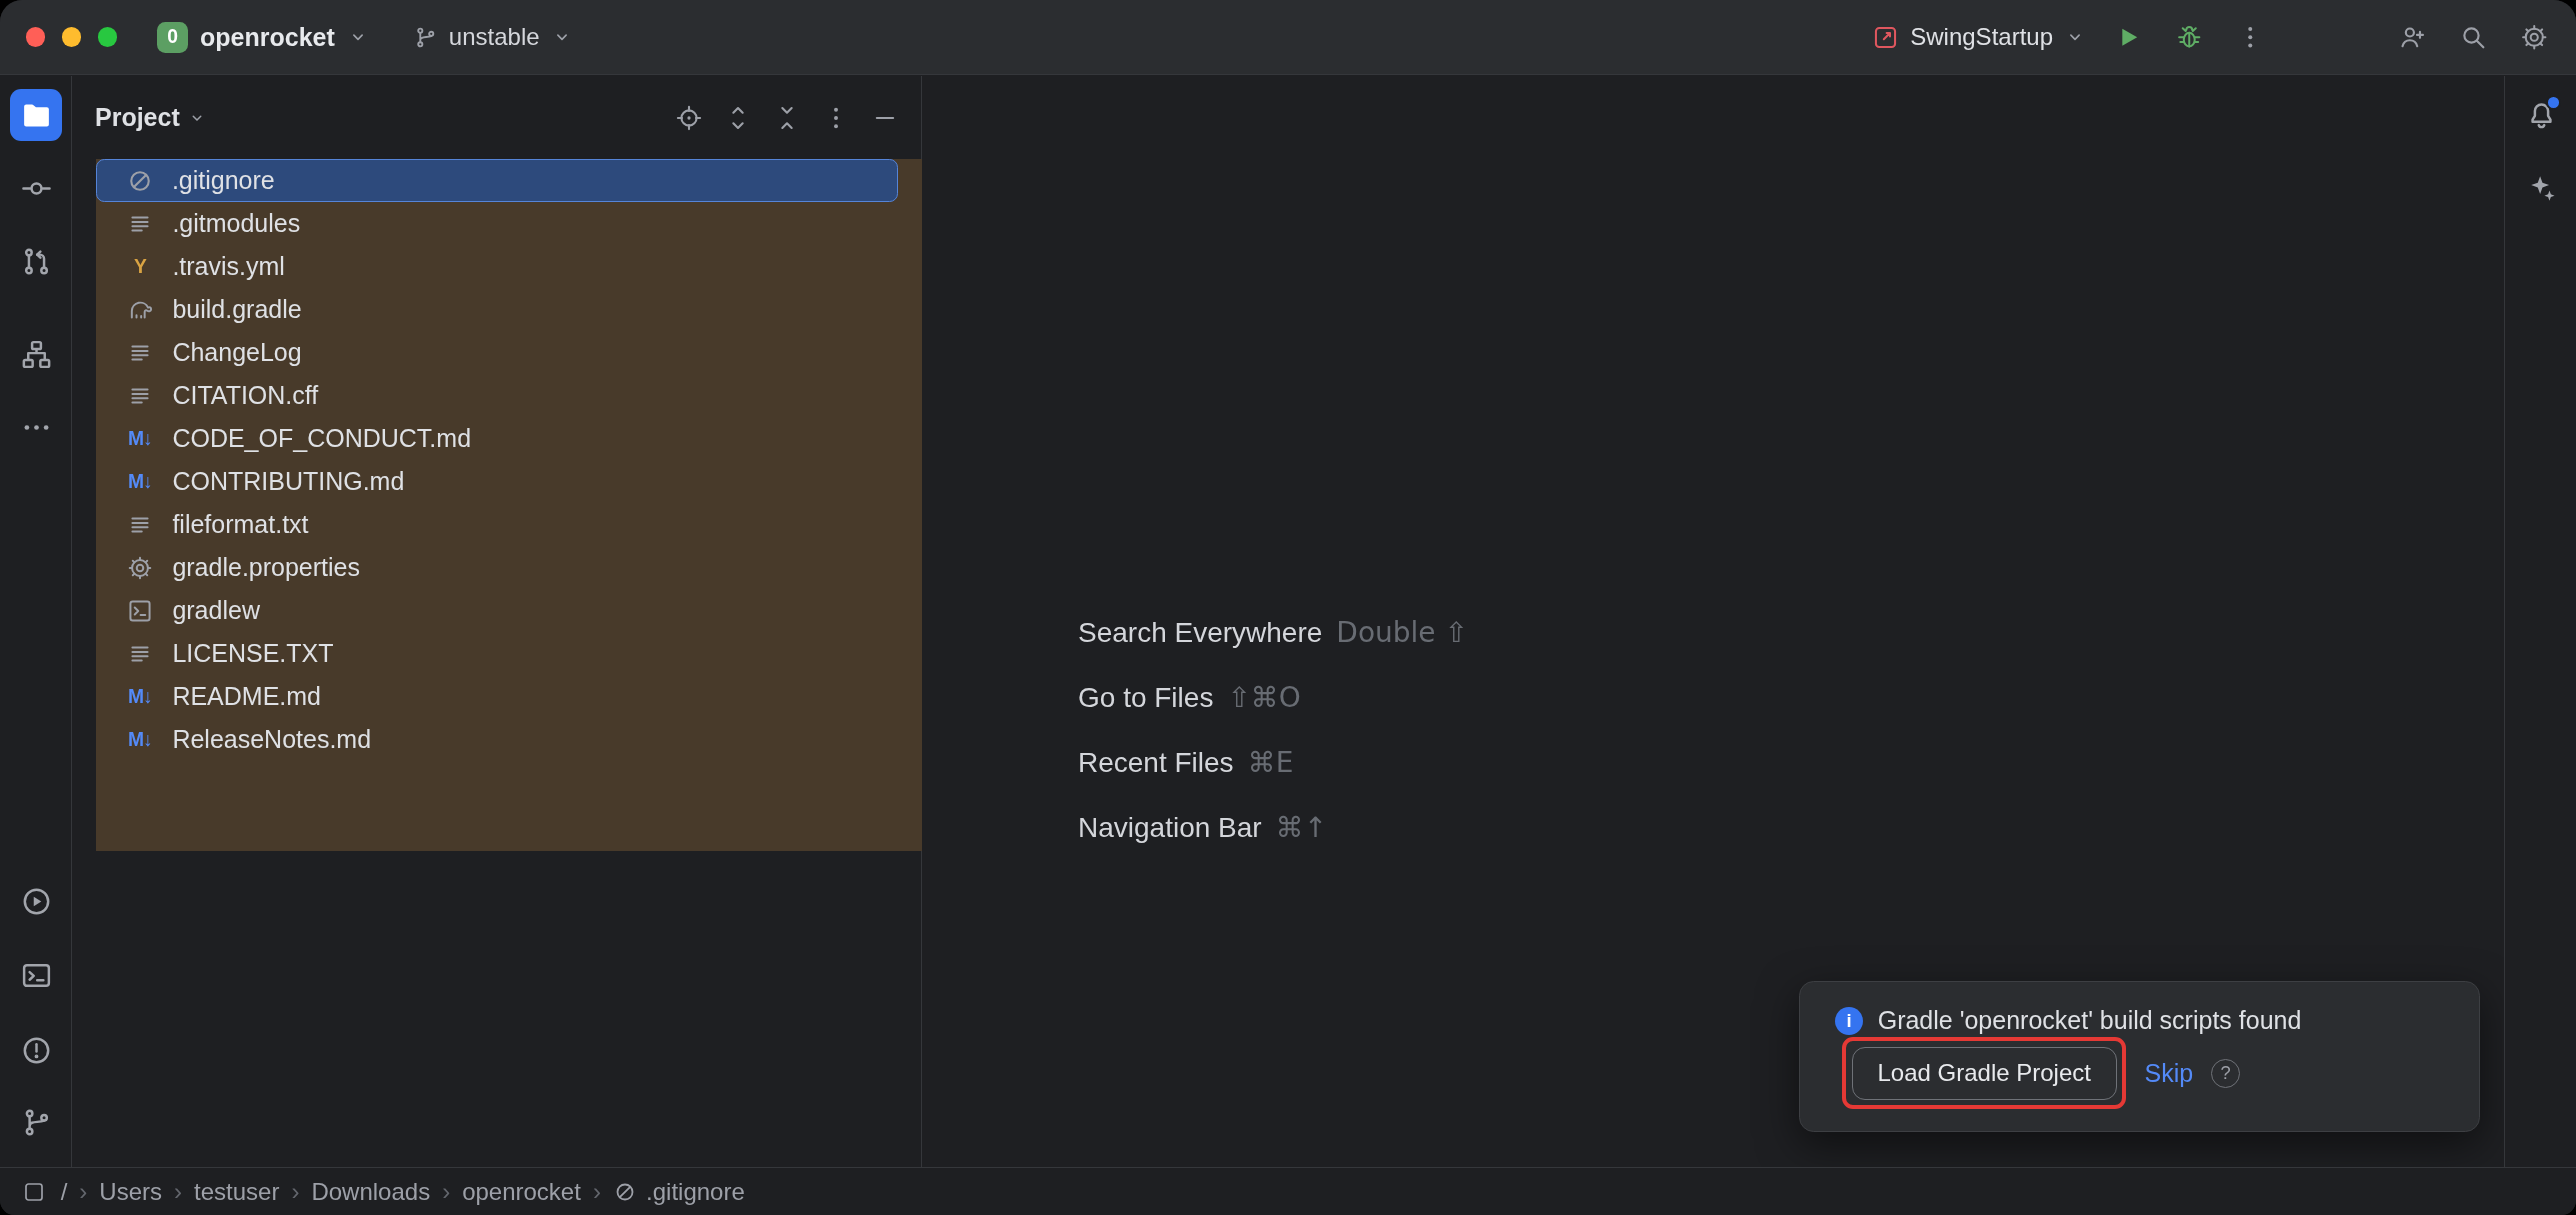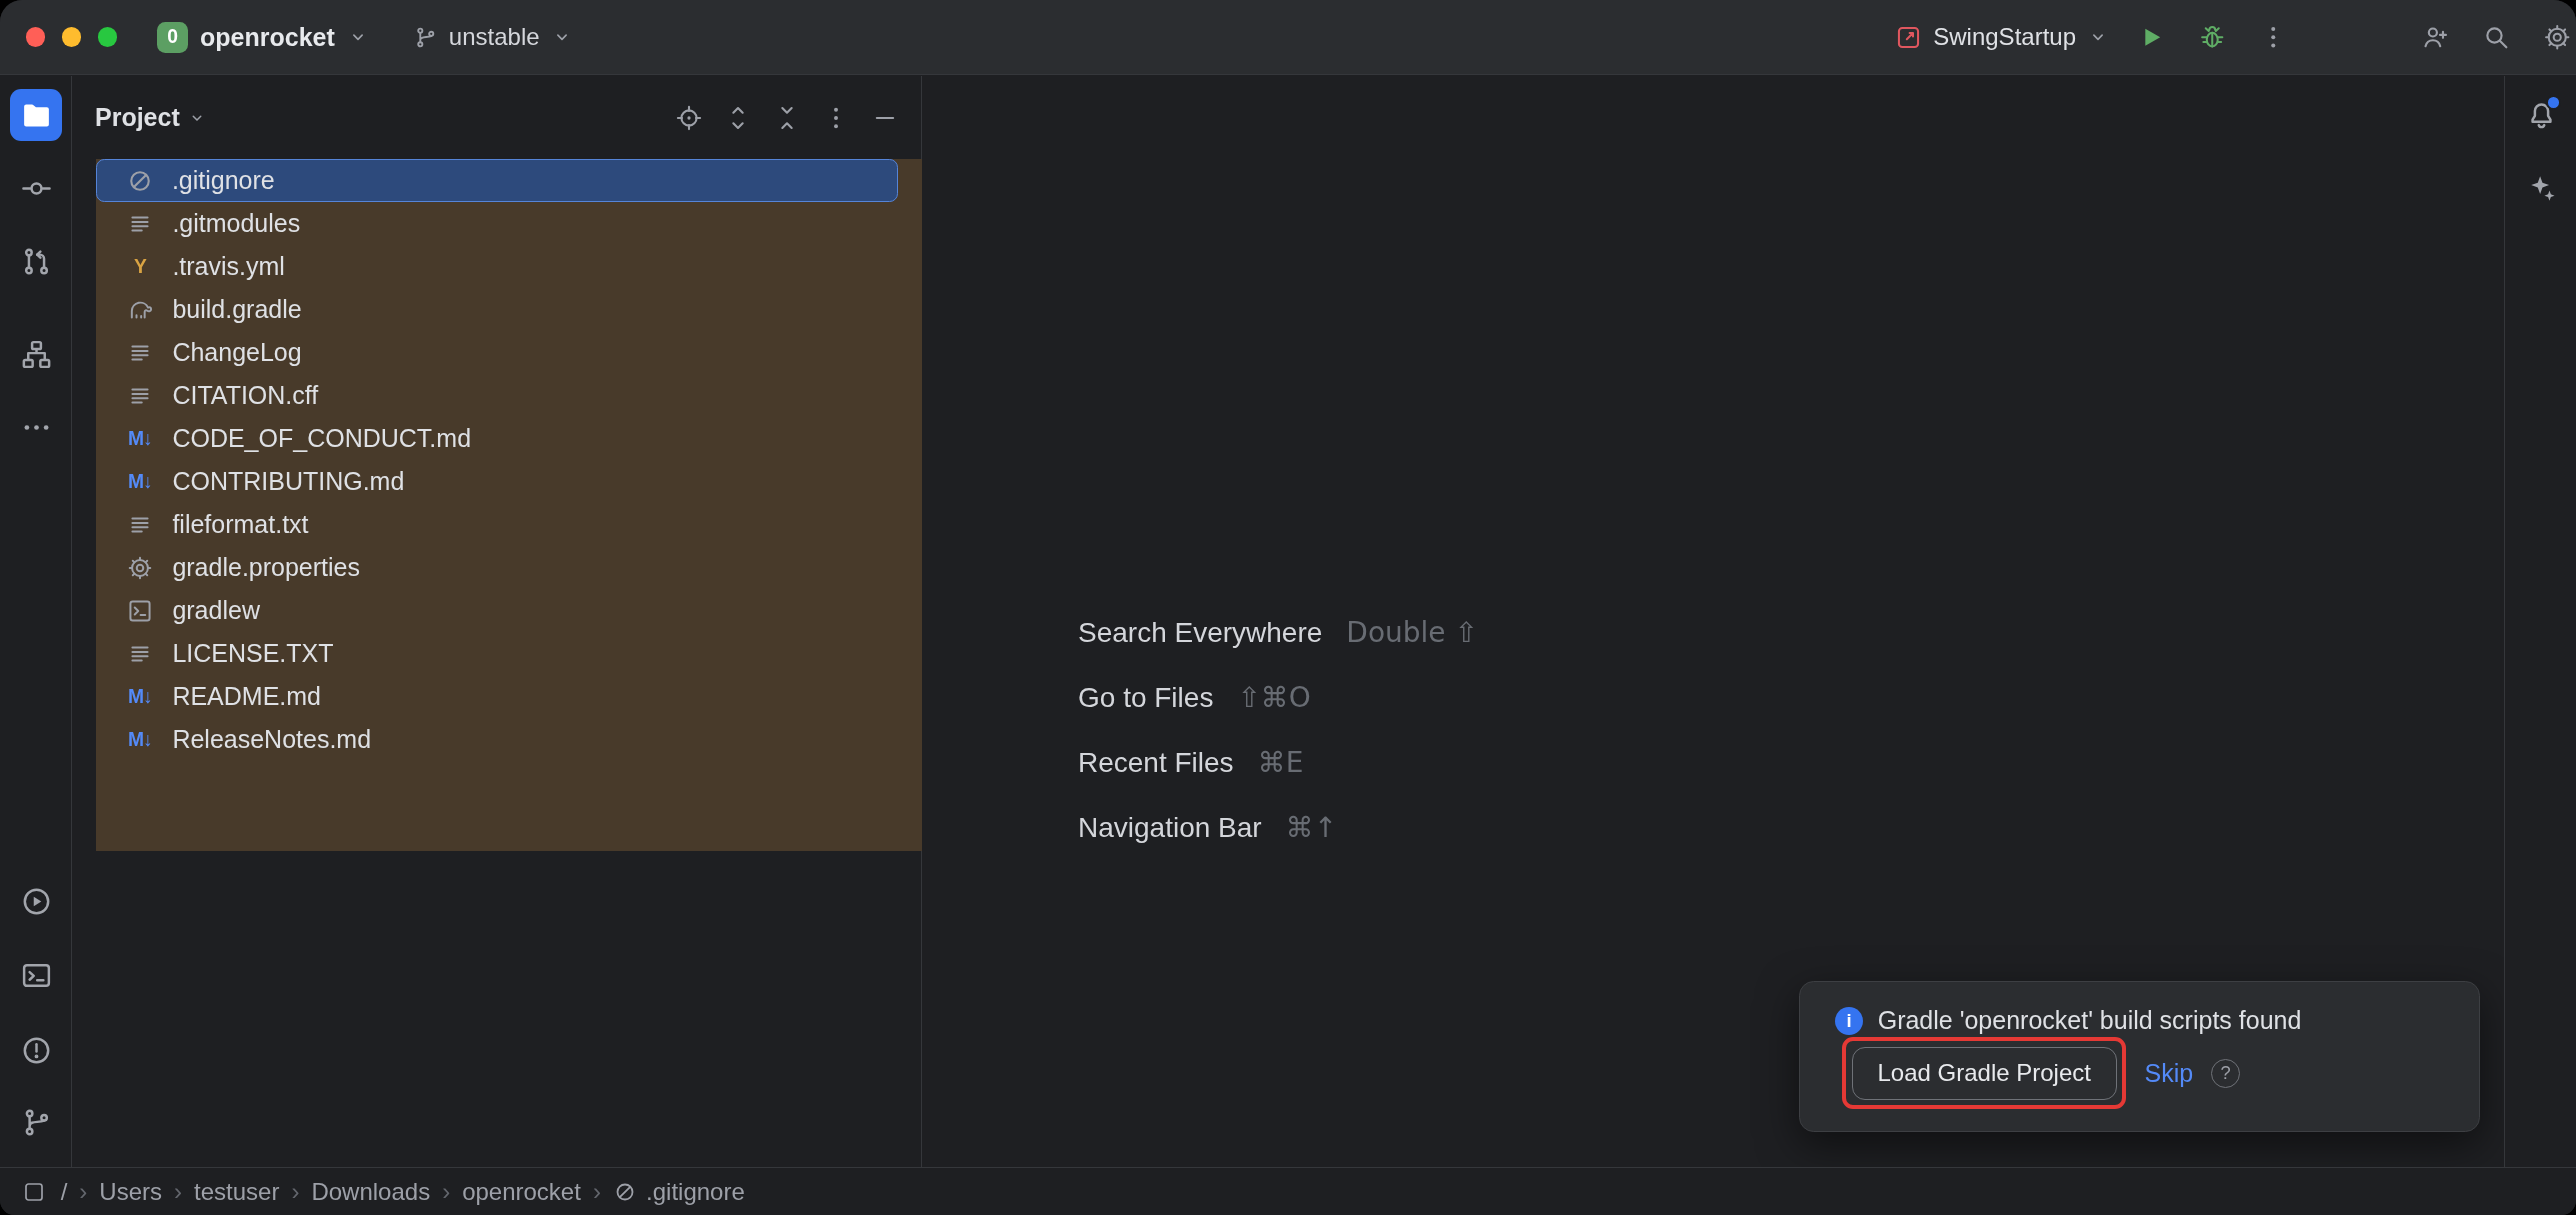--- a/index.html
+++ b/index.html
@@ -38,21 +38,21 @@
     display: flex; align-items: center; justify-content: center;
   }
   .proj-name { font-size: 25px; font-weight: 700; color: #e8eaed; }
 
   .branch-widget { display: flex; align-items: center; gap: 11px; margin-left: 44px; color: #d5d7dc; font-size: 24px; }
 
   .ch { width: 22px; height: 22px; color: var(--text-muted, #9da0a8); }
   .bi { width: 25px; height: 25px; color: var(--text-muted, #9da0a8); }
   .rc { width: 27px; height: 27px; color: #e0575f; }
 
-  .tb-right { margin-left: auto; display: flex; align-items: center; }
+  .tb-right { margin-left: auto; display: flex; align-items: center; padding-right: 23px; }
   .runconfig { display: flex; align-items: center; gap: 11px; font-size: 24px; color: var(--text-primary, #dfe1e5); }
   .tb-btn {
     width: 37px; height: 37px; margin-left: 24px;
     background: none; border: none; display: inline-flex; align-items: center; justify-content: center;
     color: var(--text-muted, #9da0a8); cursor: pointer;
   }
   .tb-btn svg { width: 28.5px; height: 28.5px; }
   .tb-btn.green { color: var(--run-green, #5fad65); }
   .tb-spacer { width: 101px; }
 
@@ -108,21 +108,21 @@
   }
   .fic { width: 28px; height: 28px; display: inline-flex; align-items: center; justify-content: center; color: var(--text-muted, #9da0a8); }
   .fic svg { width: 28px; height: 28px; }
   .txt-ic { font-size: 19.3px; font-weight: 700; letter-spacing: -0.9px; line-height: 1; }
   .txt-ic.md { color: var(--markdown-blue, #548af7); }
   .txt-ic.yml { color: var(--yaml-yellow, #d9a343); }
 
   
   .editor { position: absolute; top: 76px; left: 923px; right: 72px; bottom: 48px; background: var(--background, #1e1f22); }
   .shortcuts { position: absolute; left: 155px; top: 524px; }
-  .sc-row { height: 65px; display: flex; align-items: center; gap: 24px; }
+  .sc-row { height: 65px; display: flex; align-items: center; gap: 14px; }
   .sc-label { font-size: 28px; color: #d4d6db; }
   .sc-keys { font-size: 28px; color: var(--text-faint, #686c73); font-family: "DejaVu Sans", sans-serif; }
 
   
   .notification {
     position: absolute; right: 24px; bottom: 35px; width: 681px; height: 151px;
     background: var(--popup-background, #2b2d30);
     border: 0.9px solid #3d3f43; border-radius: 14.7px;
     box-shadow: 0 13px 40px rgba(0,0,0,.5);
   }

